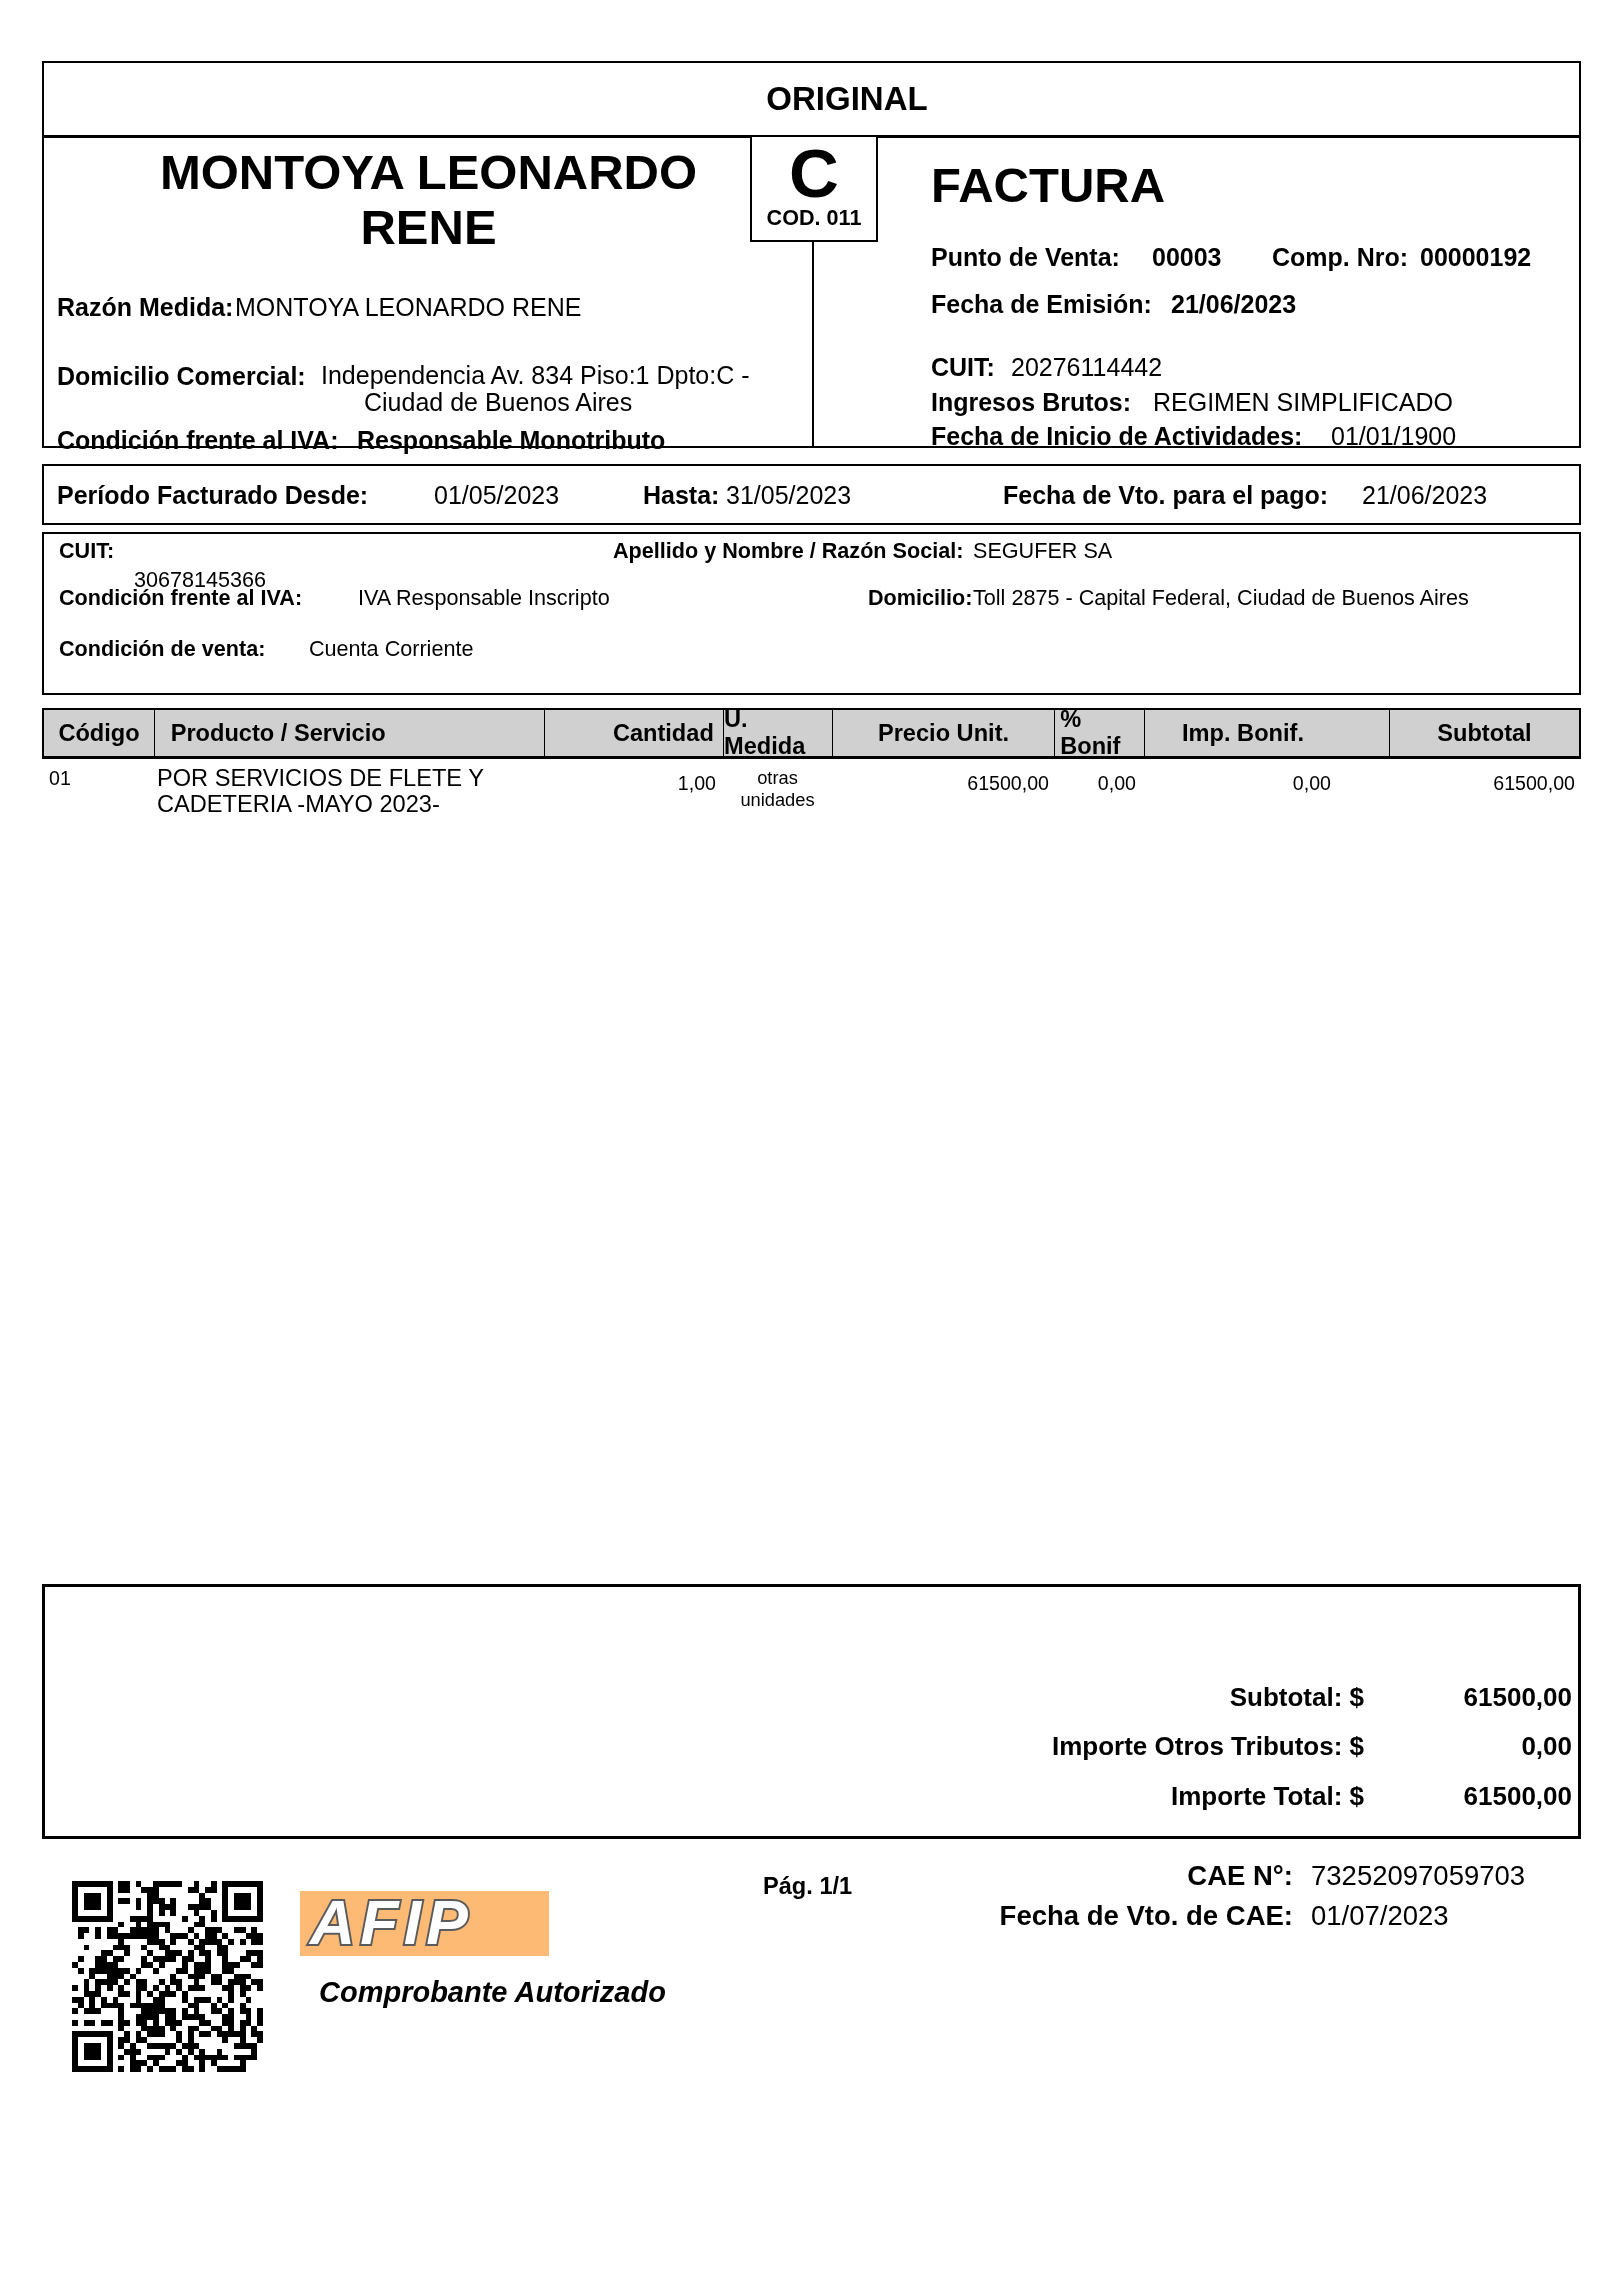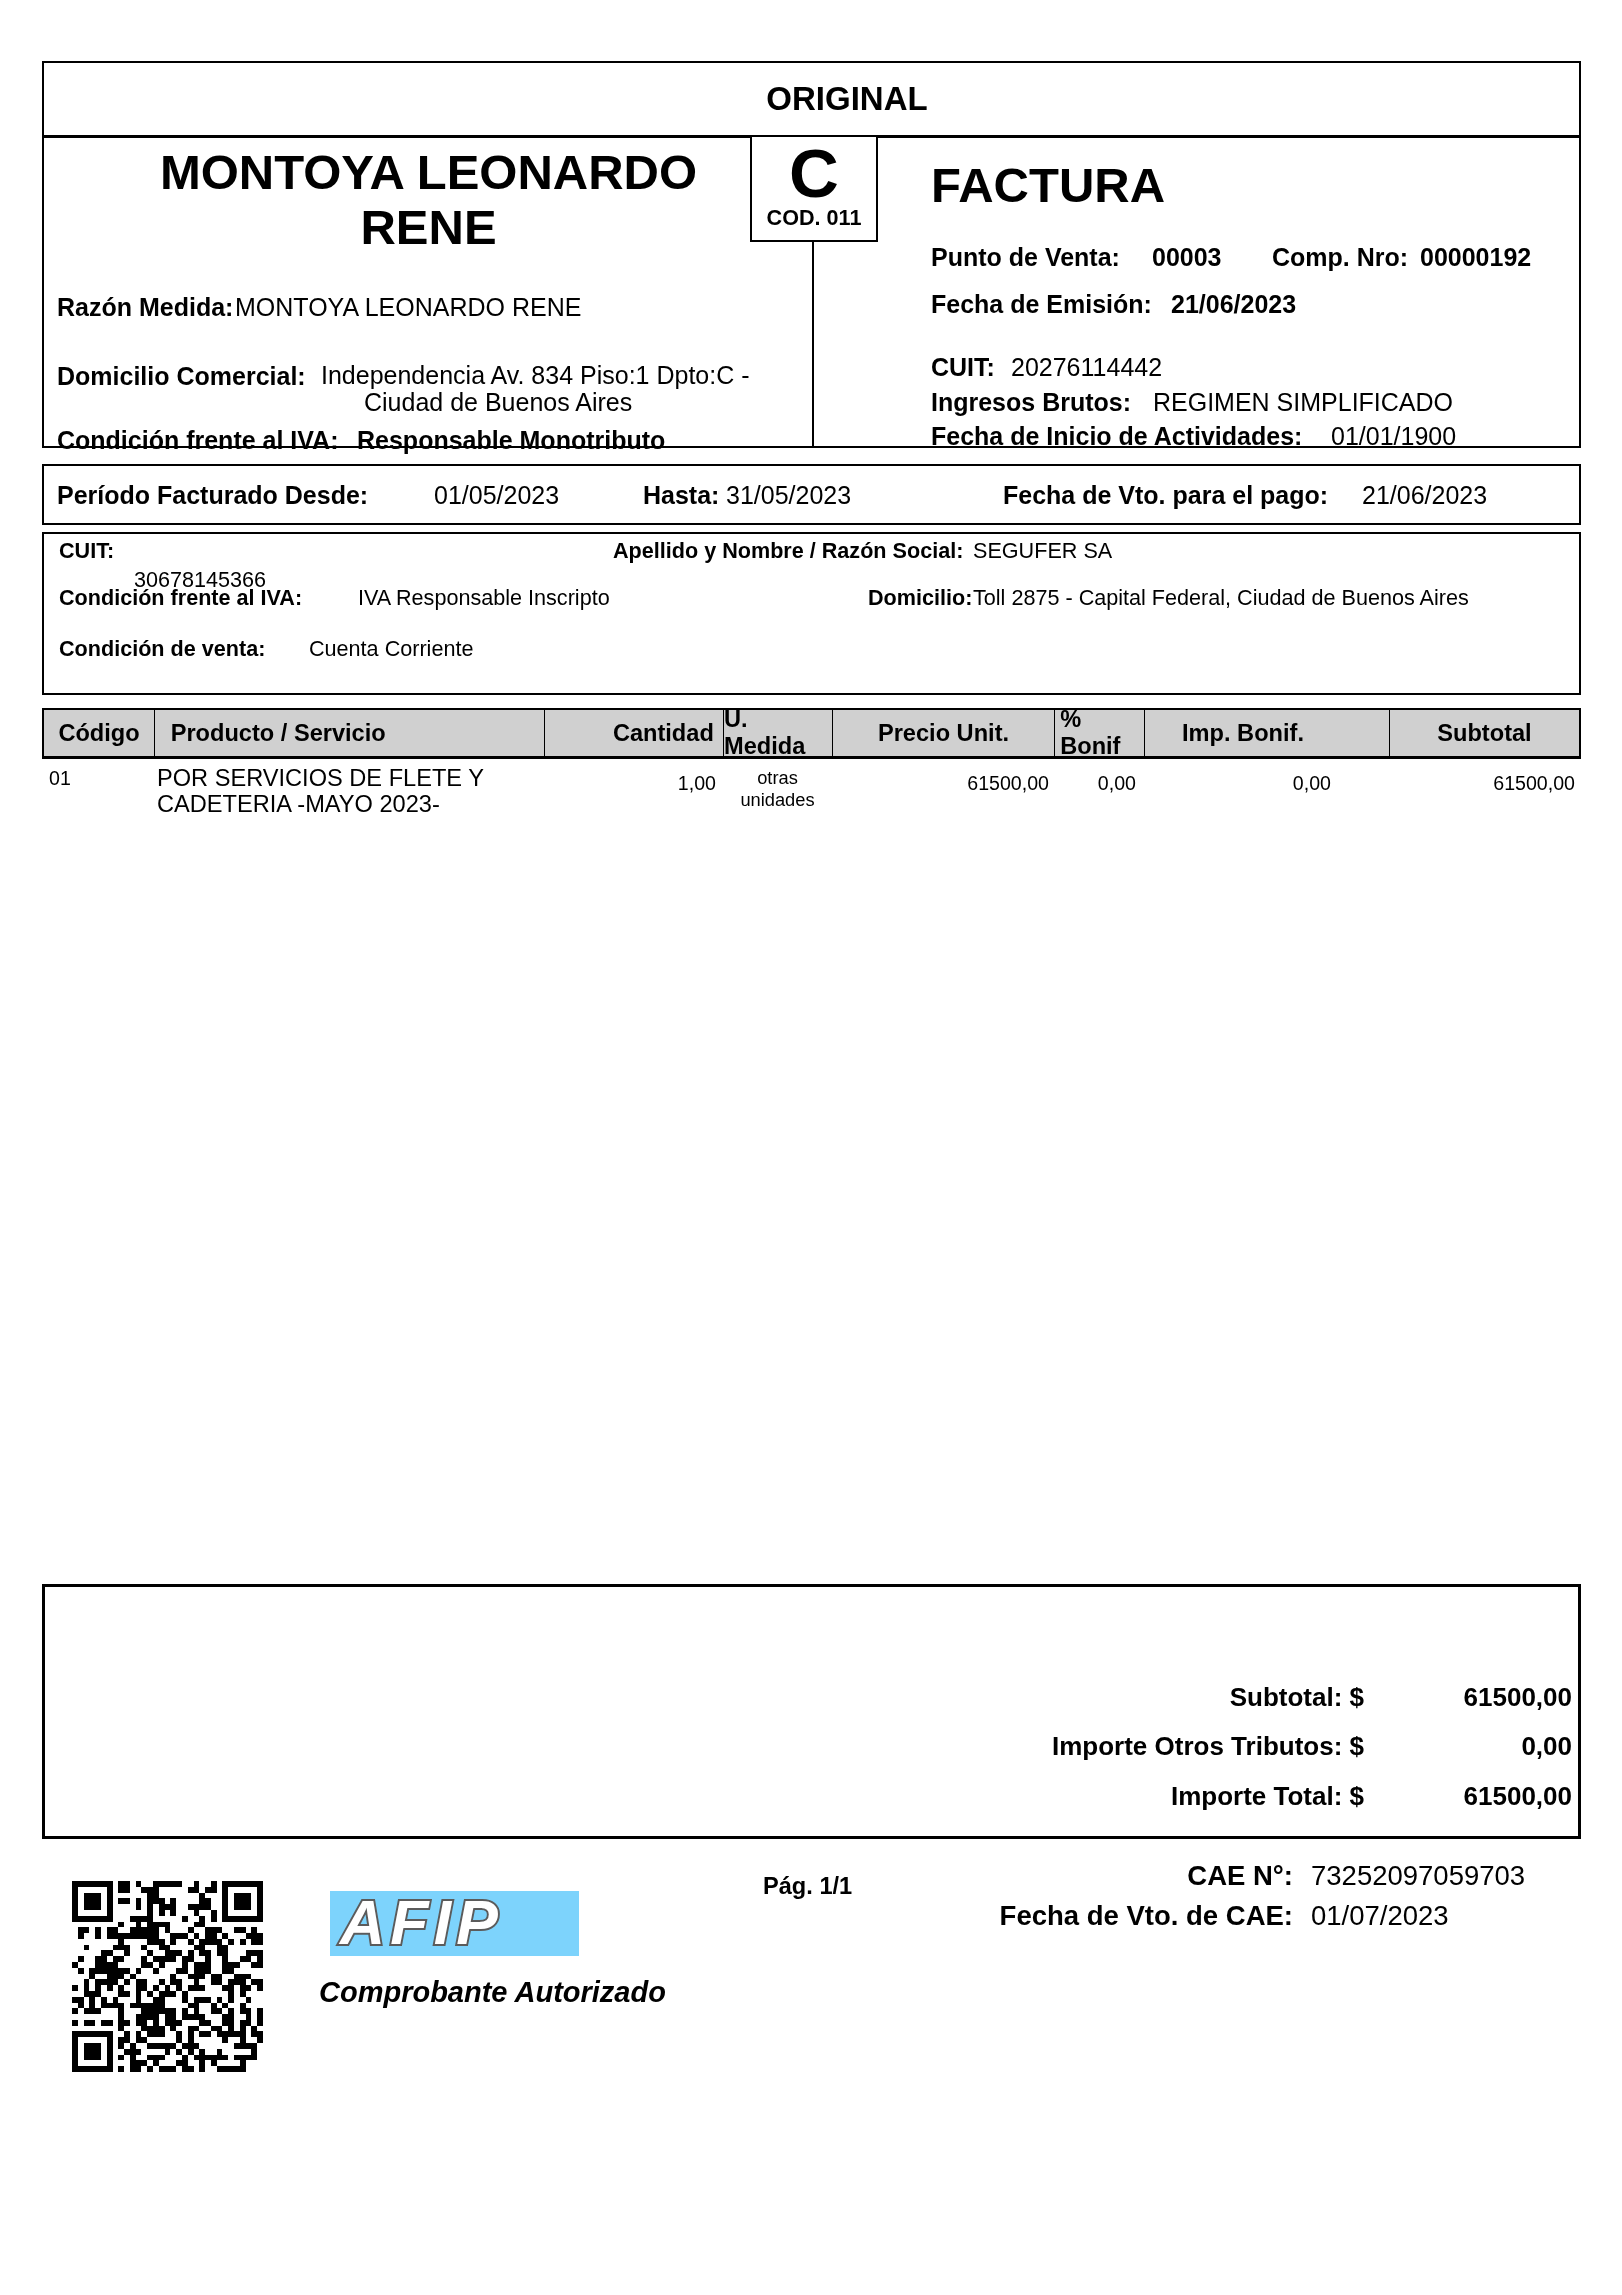--- a/index.html
+++ b/index.html
@@ -616,21 +616,21 @@
         <rect x="2" y="2" width="3" height="3"></rect>
         <rect x="26" y="0" width="7" height="7"></rect>
         <rect x="27" y="1" width="5" height="5" fill="#fff"></rect>
         <rect x="28" y="2" width="3" height="3"></rect>
         <rect x="0" y="26" width="7" height="7"></rect>
         <rect x="1" y="27" width="5" height="5" fill="#fff"></rect>
         <rect x="2" y="28" width="3" height="3"></rect>
       </svg>
   </div>
 
-  <div class="abs" style="left:330px;top:1891px;width:249px;height:65px;background:#7dd3fc;">
+  <div class="abs" style="left:300px;top:1891px;width:249px;height:65px;background:#fdba74;">
     <svg viewBox="0 0 380 100" width="249" height="65" xmlns="http://www.w3.org/2000/svg">
       <text x="14" y="82" font-family="Liberation Sans, DejaVu Sans, sans-serif" font-size="96" font-weight="bold" font-style="italic" letter-spacing="8" fill="#ffffff" stroke="#5b5b5b" stroke-width="6" paint-order="stroke">AFIP</text>
     </svg>
   </div>
 
   <div class="abs b i" style="left:319px;top:1976px;font-size:29px;">Comprobante Autorizado</div>
 
 </div>
 
 

